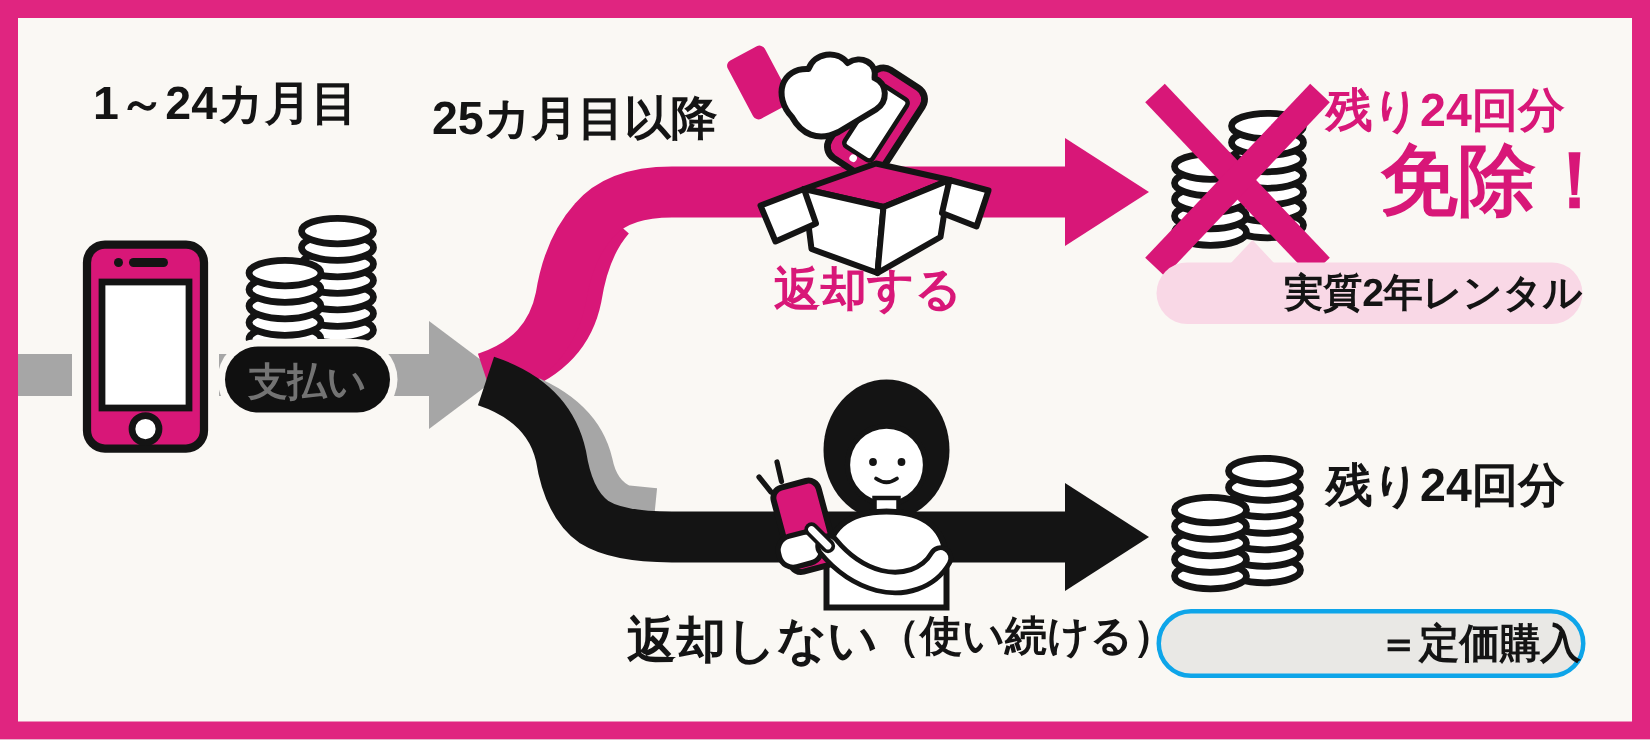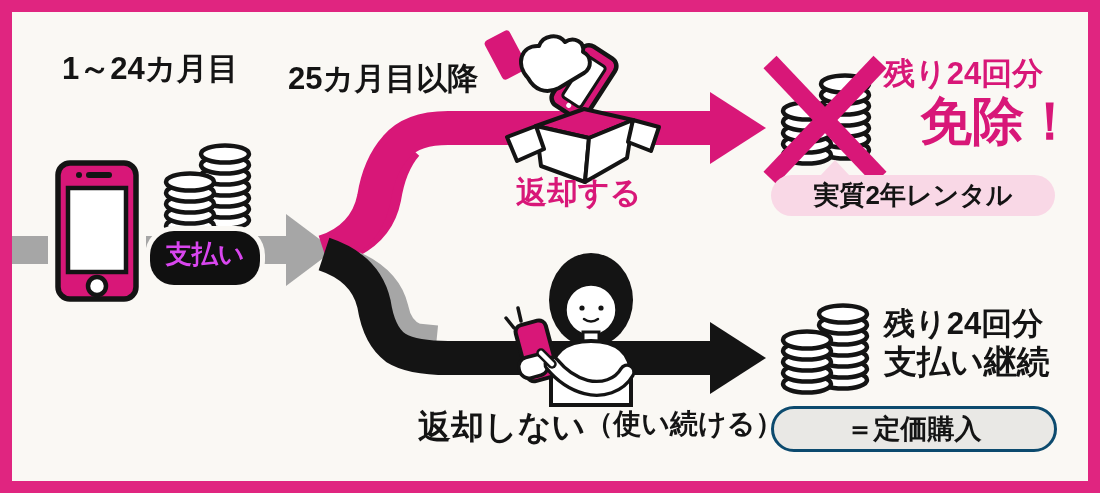--- a/index.html
+++ b/index.html
@@ -7,43 +7,43 @@
     position:relative;width:1100px;height:493px;overflow:hidden;
     background:#faf8f4;
     box-shadow:inset 0 0 0 12px #e02580;
     font-family:"Liberation Sans","DejaVu Sans",sans-serif;
   }
   .art{position:absolute;left:0;top:0;width:1100px;height:493px;display:block;}
   .t{position:absolute;font-weight:800;color:#141414;white-space:nowrap;line-height:1.1;}
   .t-phase1{left:62px;top:52px;font-size:31px;}
   .t-phase2{left:288px;top:62px;font-size:31px;}
   .pay-pill{
-    position:absolute;left:150px;top:231px;width:110px;height:54px;border-radius:24px;
-    background:#101010;color:#d946ef;font-size:26px;font-weight:800;line-height:46px;text-align:center;
+    position:absolute;left:150px;top:231px;width:110px;height:44px;border-radius:24px;
+    background:#101010;color:#737373;font-size:26px;font-weight:800;line-height:46px;text-align:center;
     box-shadow:0 0 0 5px #faf8f4;
   }
   .t-return{left:516px;top:176px;width:140px;font-size:31px;color:#d81778;}
   .t-keep{left:418px;top:409px;display:flex;align-items:flex-start;font-size:33px;}
   .t-keep .paren{font-size:28px;font-weight:800;}
   .t-exempt1{left:884px;top:57px;font-size:31px;color:#d81778;}
   .t-exempt2{left:920px;top:93px;font-size:52px;color:#d81778;}
   .note-pill{
-    position:absolute;width:284px;height:41px;border-radius:21px;text-align:center;
+    position:absolute;width:284px;height:41px;border-radius:21px;text-align:right;
     font-weight:800;color:#141414;font-size:26px;line-height:41px;
   }
   .note-rental{left:771px;top:175px;background:#f9d8e6;}
   .bubble-pointer{
     position:absolute;left:820px;top:160px;width:0;height:0;
     border-left:15px solid transparent;border-right:15px solid transparent;
     border-bottom:16px solid #f9d8e6;
   }
   .t-cont1{left:884px;top:307px;font-size:31px;}
   .t-cont2{left:884px;top:344px;font-size:33px;}
   .note-purchase{
-    left:771px;top:406px;background:#e9e8e5;border:3px solid #0c4a6e;
+    left:771px;top:406px;background:#e9e8e5;border:3px solid #0ea5e9;
     width:280px;height:40px;line-height:40px;font-size:27px;border-radius:23px;
   }
 </style>
 </head>
 <body>
 
 <div class="stage">
 
   <svg class="art" viewBox="0 0 1100 493">
     <defs>
@@ -180,16 +180,15 @@
   <div class="t t-exempt2">免除！</div>
   <div class="bubble-pointer"></div>
   <div class="note-pill note-rental">実質2年レンタル</div>
 
   <div class="t t-keep">
     <span>返却しない</span>
       <span class="paren">（使い続ける）</span>
   </div>
 
   <div class="t t-cont1">残り24回分</div>
-  <div class="t t-cont2">支払い継続</div>
   <div class="note-pill note-purchase">＝定価購入</div>
 
 </div>
 
 </body></html>

